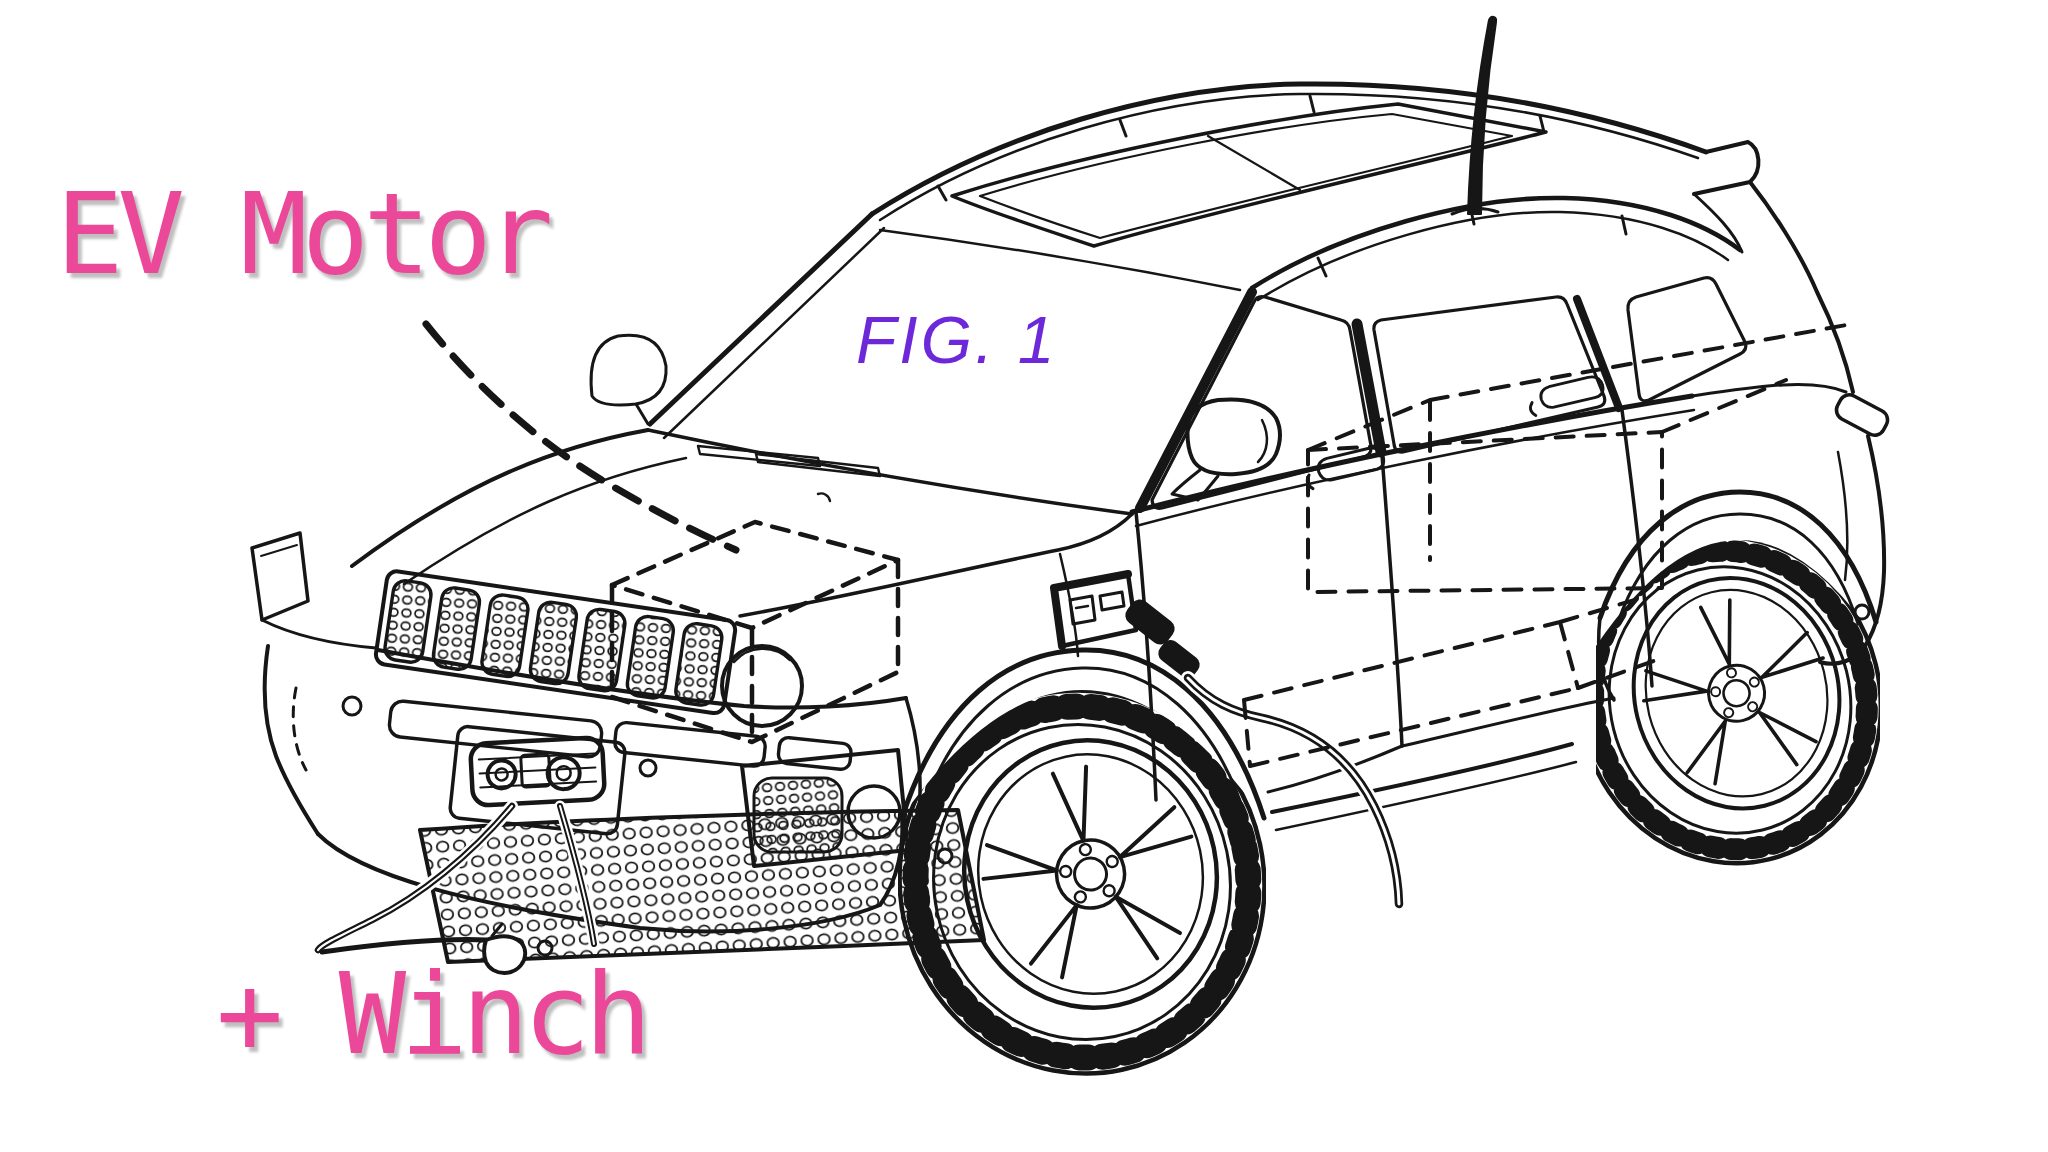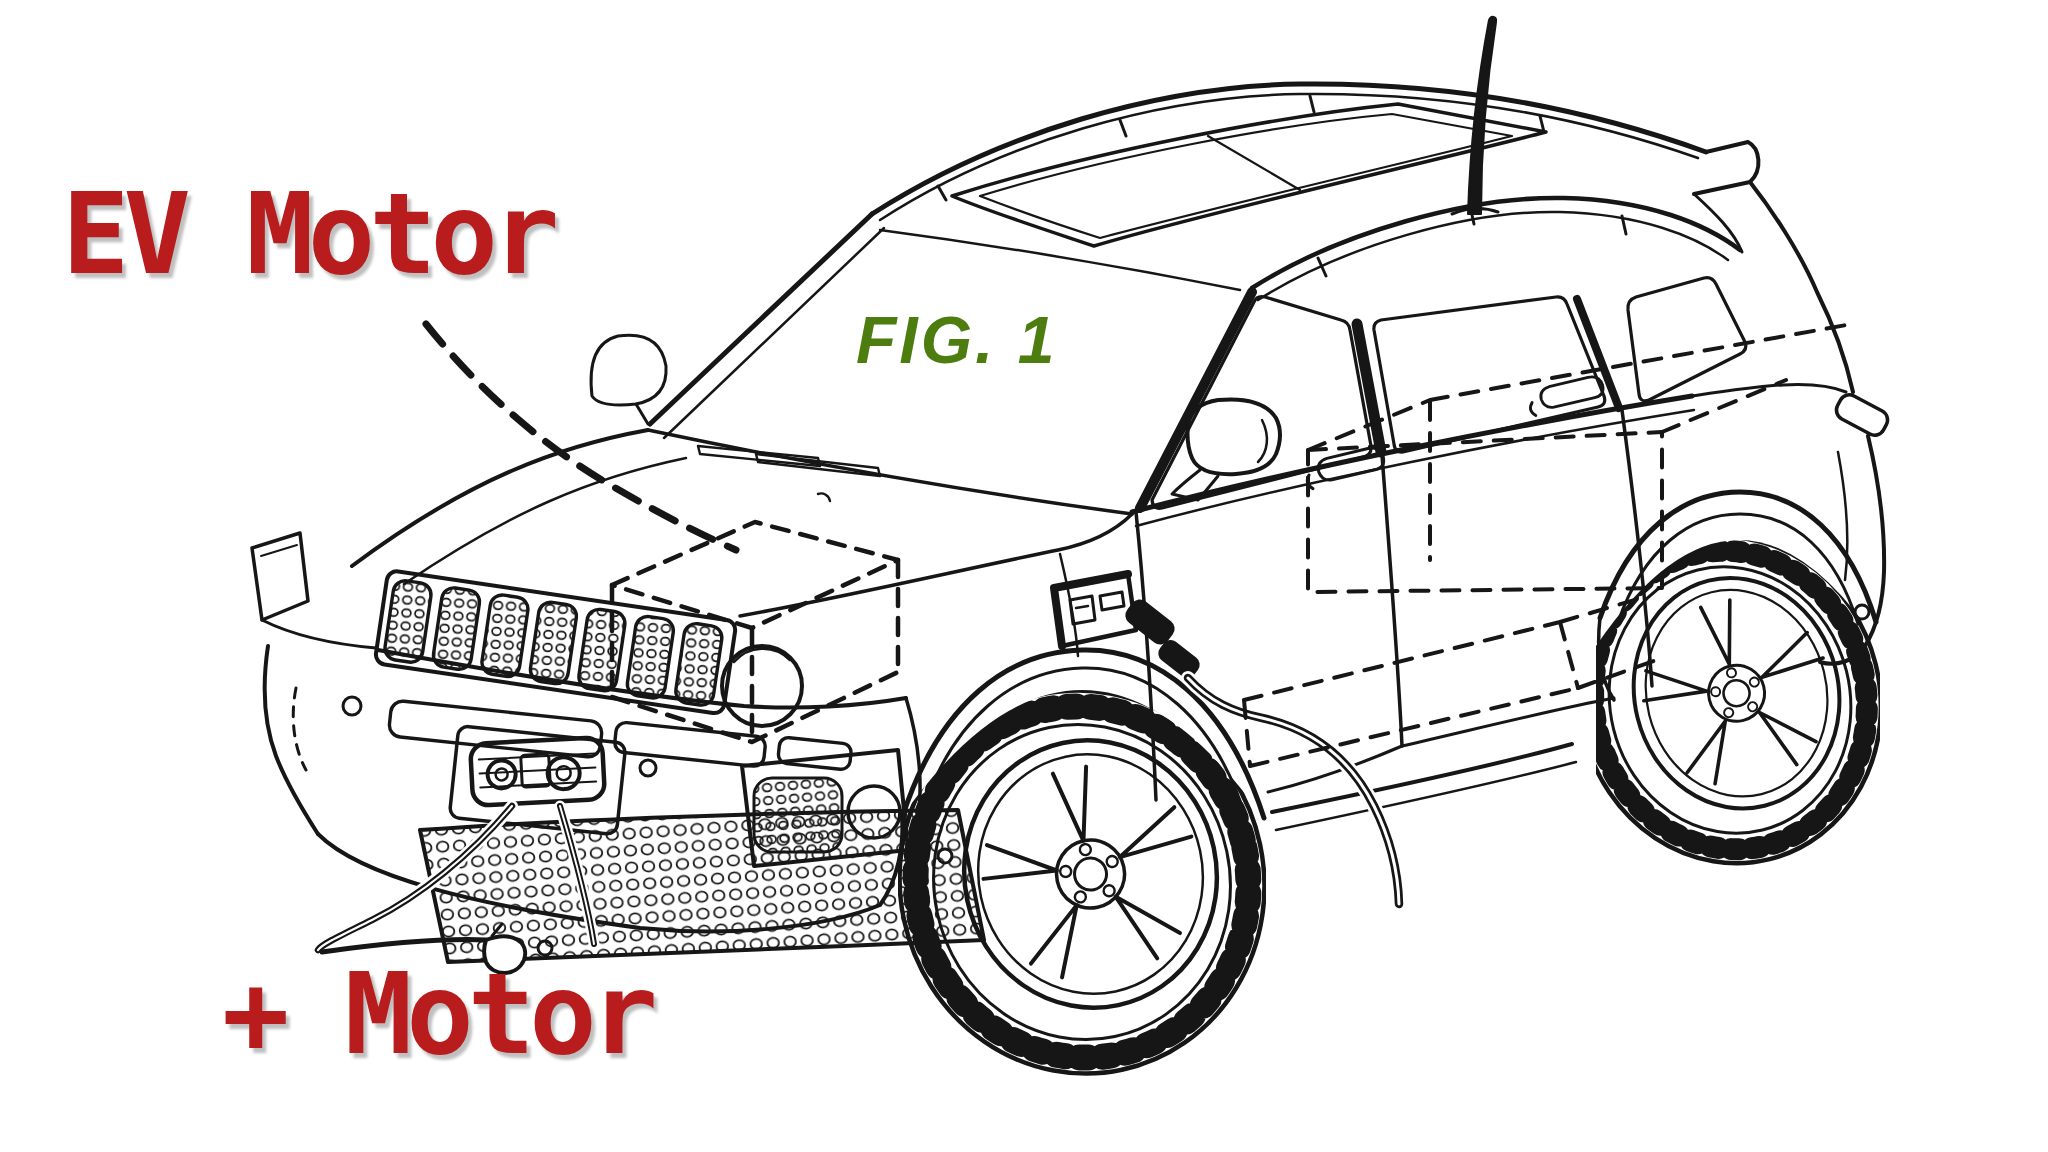--- a/index.html
+++ b/index.html
@@ -1,27 +1,27 @@
 <!DOCTYPE html>
 <html style="--ink: #161616; --bg: #ffffff;"><head>
 <meta charset="utf-8">
 <style>
   :root { --ink:#161616; --bg:#ffffff; }
   * { margin:0; padding:0; box-sizing:border-box; }
   html,body { width:2048px; height:1152px; background:var(--bg); overflow:hidden; }
   .stage { position:relative; width:2048px; height:1152px; background:var(--bg);
            font-family:"DejaVu Sans Mono","Liberation Mono",monospace; }
   .stage svg { position:absolute; inset:0; color:var(--ink); }
-  .meme { position:absolute; font-weight:bold; color:#b91c1c; white-space:nowrap;
-          text-shadow:4px 5px 3px rgba(0,0,0,0.25); line-height:1;margin-left:6px; }
+  .meme { position:absolute; font-weight:normal; color:#ec4899; white-space:nowrap;
+          text-shadow:4px 5px 3px rgba(0,0,0,0.25); line-height:1; }
   .meme.ev   { left:56px;  top:178px;  font-size:112px; letter-spacing:-6px; }
   .meme.win  { left:216px; top:958px;  font-size:112px; letter-spacing:-6px; }
   .meme.bril { left:1192px; top:930px; font-size:100px; letter-spacing:-3px; }
   .figcap { position:absolute; left:856px; top:302px; font-size:66px; font-style:italic;
-            font-weight:700; letter-spacing:3px; color:#4d7c0f;
+            font-weight:400; letter-spacing:3px; color:#6d28d9;
             font-family:"Liberation Sans","DejaVu Sans",sans-serif; }
 </style>
 </head>
 <body>
 
 <div class="stage">
 
 <svg viewBox="0 0 2048 1152" width="2048" height="1152" fill="none" stroke="currentColor" stroke-width="3.2" stroke-linecap="round" stroke-linejoin="round">
   <defs>
     <pattern id="mesh" width="13" height="13" patternUnits="userSpaceOnUse" patternTransform="rotate(-5)">
@@ -300,15 +300,15 @@
   </g>
   <g stroke-width="4" stroke-dasharray="18 13">
     <path d="M1244,700 L1560,622 M1250,766 L1578,688 M1244,700 L1250,766 M1560,622 L1578,688"></path>
     <path d="M1560,622 L1648,596 M1578,688 L1662,658"></path>
   </g>
   <path d="M426,324 C480,392 546,448 612,486 C660,514 700,534 736,550" stroke-width="7" stroke-dasharray="26 16"></path>
 </svg>
 
 <div class="meme ev">EV Motor</div>
 <div class="figcap">FIG. 1</div>
-<div class="meme win">+ Motor</div>
+<div class="meme win">+ Winch</div>
 
 </div>
 
 </body></html>

